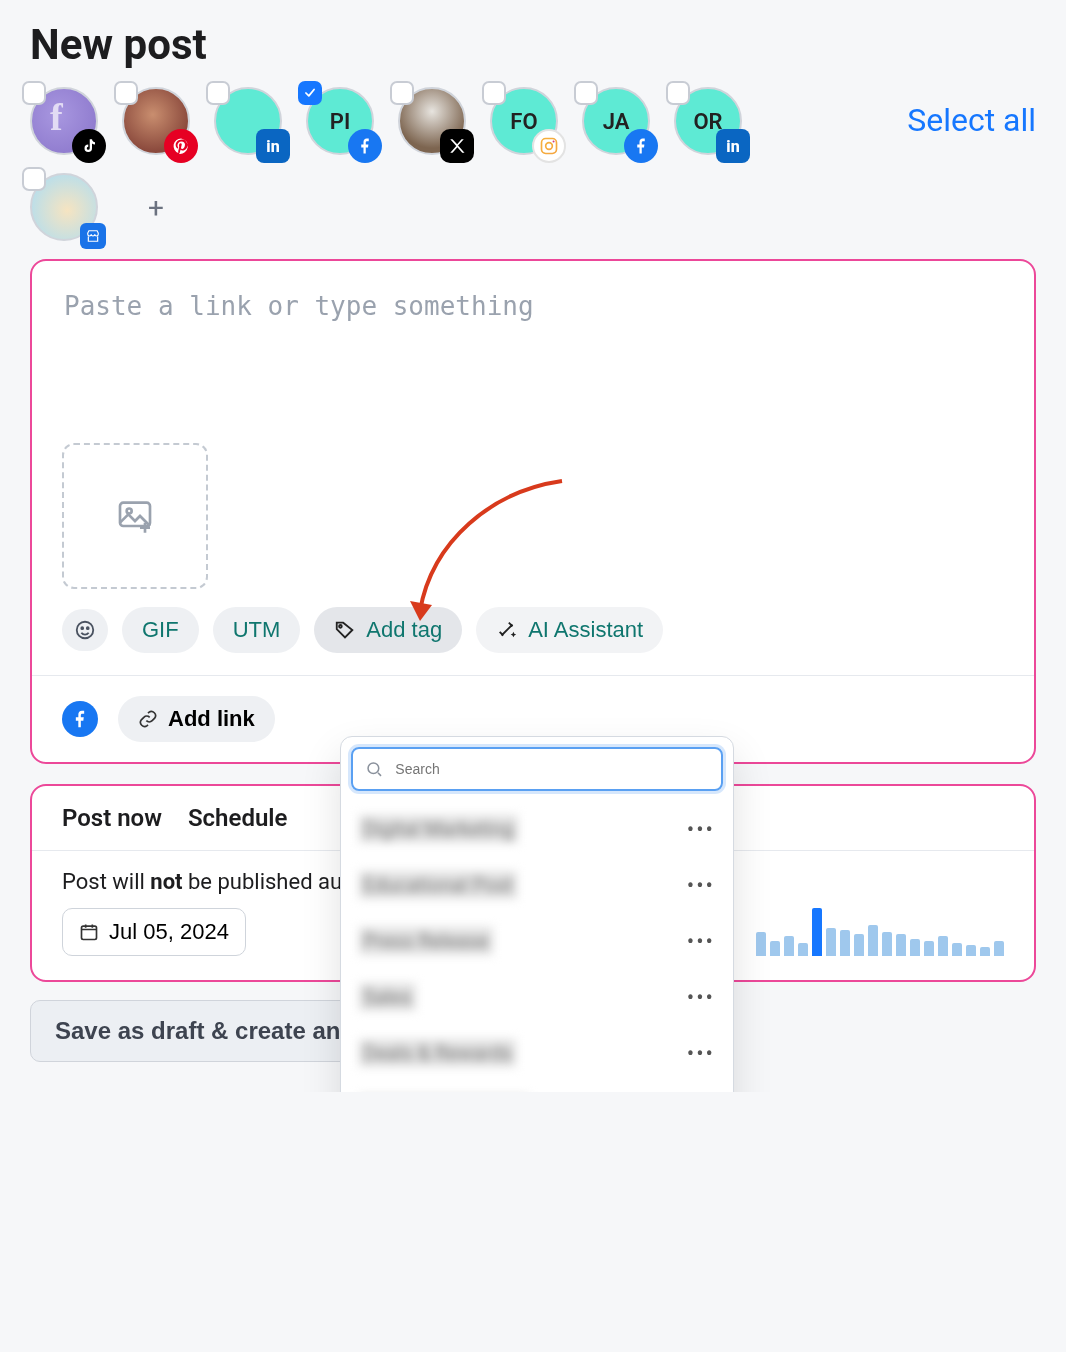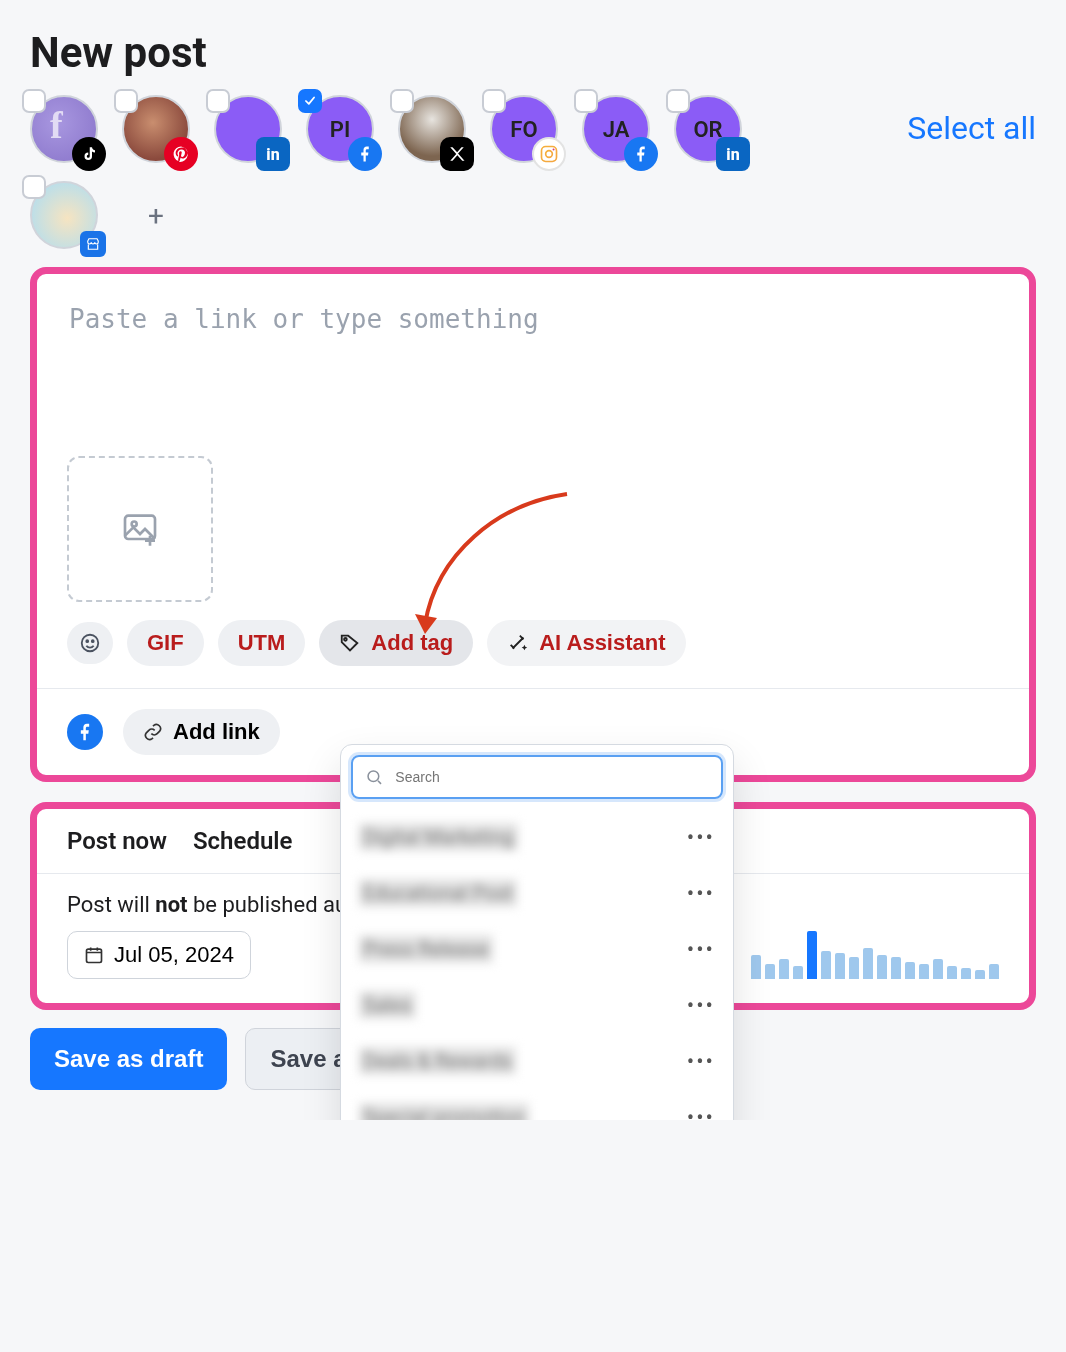--- a/index.html
+++ b/index.html
@@ -7,39 +7,39 @@
     margin: 0;
     font-family: -apple-system, BlinkMacSystemFont, "Segoe UI", Roboto, sans-serif;
     background: #f6f7f9;
     color: #1d1d1f;
     width: 1066px;
     padding: 20px 30px 30px 30px;
   }
   h1 {
     font-size: 42px;
     font-weight: 700;
-    margin: 8px 0 18px 0;
+    margin: 0 0 18px 0;
   }
   .channels-row {
     display: flex;
     align-items: flex-start;
     flex-wrap: wrap;
     gap: 24px;
     margin-bottom: 18px;
   }
   .channel {
     position: relative;
     width: 68px;
     height: 68px;
   }
   .channel .avatar {
     width: 68px; height: 68px;
     border-radius: 50%;
     border: 2px solid #d0d4db;
-    background: #8b5cf6;
+    background: #5eead4;
     display: flex; align-items: center; justify-content: center;
     font-weight: 600; font-size: 22px; color: #222;
     position: relative; overflow: hidden;
   }
   .avatar.purple { background: radial-gradient(circle at 40% 40%, #a897e0 0%, #8873c9 100%); }
   .avatar.photo1 { background: radial-gradient(circle at 45% 40%, #c98e6f 0%, #8b4a3d 70%); }
   .avatar.photo2 { background: radial-gradient(circle at 50% 35%, #e7e4df 0%, #7d6550 70%); }
   .avatar.ball  { background: radial-gradient(circle at 55% 55%, #f6e4c1 0%, #b7deec 80%); }
   .channel .chk {
     position: absolute;
@@ -79,21 +79,21 @@
     cursor: pointer;
     padding-top: 14px;
   }
   .add-channel {
     width: 68px; height: 68px;
     display:flex;align-items:center;justify-content:center;
     font-size: 28px; color:#6b7280; cursor:pointer;
   }
   .card {
     background:#fff;
-    border:7px solid #ec4899;
+    border:2px solid #ec4899;
     border-radius:16px;
     margin-top: 14px;
   }
   .composer {
     padding: 28px 30px 0 30px;
     position: relative;
   }
   .composer textarea {
     width:100%;
     border:none;
@@ -115,24 +115,24 @@
   }
   .action-row {
     display:flex; gap:14px; align-items:center;
     padding-bottom: 22px;
   }
   .pill {
     background:#eef0f3;
     border-radius: 999px;
     padding: 10px 20px;
     font-size: 22px;
-    font-weight: 700;
+    font-weight: 400;
     display:flex; align-items:center; gap:10px;
     cursor:pointer; border:none;
-    color:#b91c1c;
+    color:#0f766e;
   }
   .pill.icononly { padding: 10px 12px; }
   .pill.addtag { background:#e4e6ea; }
   .pill.aiassist { background:#f2f3f5;justify-content:center; }
   .arrow-annot {
     position:absolute;
     left: 370px; top: 200px;
     pointer-events:none;
   }
   .divider { border-top:1px solid #e6e9ee; }
@@ -466,21 +466,20 @@
           <span style="height: 19.6364px;"></span>
           <span style="height: 13.0909px;"></span>
           <span style="height: 10.9091px;"></span>
           <span style="height: 8.72727px;"></span>
           <span style="height: 15.2727px;"></span>
         </div>
     </div>
   </div>
 
   <div class="buttons-row">
-    <button class="btn-primary">Save as draft</button>
     <button class="btn-secondary">Save as draft &amp; create another</button>
   </div>
 
   <div class="tag-popover">
     <div class="search">
       <svg width="20" height="20" viewBox="0 0 24 24" stroke="#8a919c" stroke-width="2" fill="none">
           <circle cx="11" cy="11" r="7"></circle>
           <path d="M21 21l-4-4"></path>
         </svg>
       <input placeholder="Search" style="">

